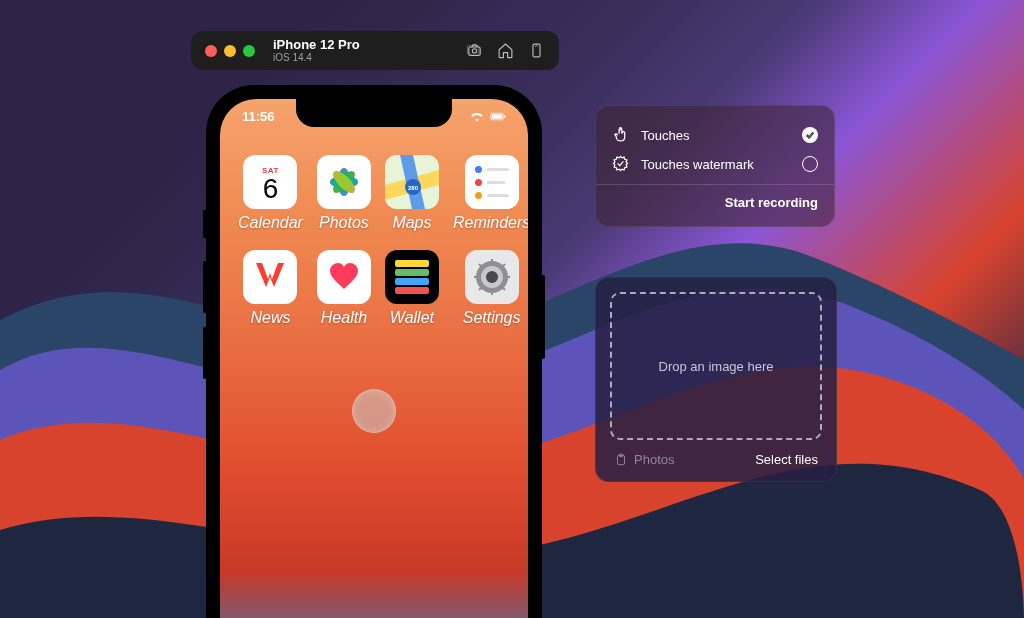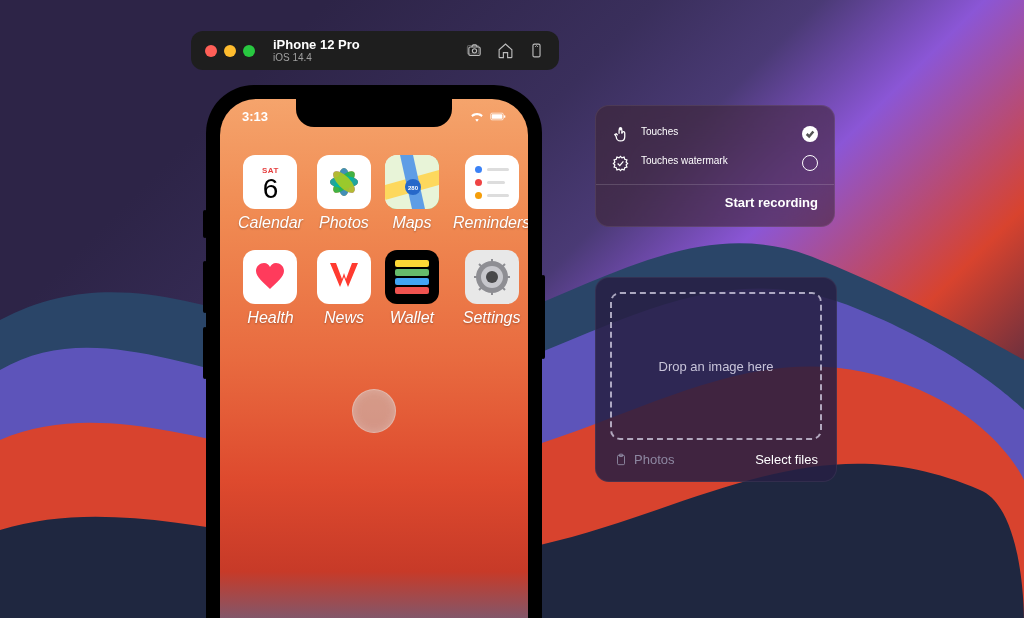--- a/index.html
+++ b/index.html
@@ -66,21 +66,21 @@
     .rem-dot { width: 7px; height: 7px; border-radius: 50%; }
     .rem-bar { height: 3px; background: #ddd; border-radius: 2px; }
     .assistive-touch { position: absolute; top: 290px; left: 50%; transform: translateX(-50%); width: 44px; height: 44px; background: rgba(200,200,200,0.55); border-radius: 50%; border: 1px solid rgba(255,255,255,0.3); box-shadow: inset 0 0 10px rgba(255,255,255,0.2); }
 
     
     .record-panel {
       position: absolute; left: 595px; top: 105px; width: 240px;
       background: rgba(60,35,45,0.55); backdrop-filter: blur(20px); border-radius: 14px;
       padding: 14px 16px 16px; color: #fff; border: 1px solid rgba(255,255,255,0.08);
     }
-    .record-row { display: flex; align-items: flex-start; gap: 12px; padding: 6px 0; font-size: 10px; font-weight: 500; }
+    .record-row { display: flex; align-items: flex-end; gap: 12px; padding: 6px 0; font-size: 13px; font-weight: 500; }
     .record-row svg { width: 17px; height: 17px; flex-shrink: 0; }
     .rec-toggle { margin-left: auto; width: 16px; height: 16px; border-radius: 50%; display: flex; align-items: center; justify-content: center; }
     .rec-toggle.on { background: #fff; }
     .rec-toggle.on svg { width: 10px; height: 10px; stroke: #555; stroke-width: 3; fill: none; }
     .rec-toggle.off { border: 1.8px solid #fff; }
     .rec-divider { height: 1px; background: rgba(255,255,255,0.15); margin: 6px -16px 10px; }
     .rec-start { text-align: right; font-weight: 700; font-size: 13px; cursor: pointer; }
 
     
     .drop-panel {
@@ -153,21 +153,21 @@
 </div>
 
 <div class="phone">
   <div class="phone-sidebtn sb1"></div>
   <div class="phone-sidebtn sb2"></div>
   <div class="phone-sidebtn sb3"></div>
   <div class="phone-sidebtn sb4"></div>
   <div class="screen">
     <div class="notch"></div>
     <div class="statusbar">
-      <span>3:13</span>
+      <span>11:56</span>
       <div class="status-right">
         <svg viewBox="0 0 18 12">
             <path d="M9 12l2-2.5c-1.1-1-2.9-1-4 0L9 12zm-5-5.5c2.8-2.5 7.2-2.5 10 0l1.5-1.8C12 1.2 6 1.2 2.5 4.7L4 6.5z"></path>
           </svg>
         <svg viewBox="0 0 24 12">
             <rect x="1" y="1" width="19" height="10" rx="2" stroke="#fff" fill="none" stroke-width="1"></rect>
             <rect x="2.5" y="2.5" width="16" height="7" rx="1" fill="#fff"></rect>
             <rect x="21" y="4" width="2" height="4" rx="1" fill="#fff"></rect>
           </svg>
       </div>
@@ -220,34 +220,34 @@
               <span class="rem-bar" style="width:18px"></span>
             </div>
           <div class="rem-line">
               <span class="rem-dot" style="background:#f59e0b"></span>
               <span class="rem-bar" style="width:22px"></span>
             </div>
         </div>
         <span class="app-label">Reminders</span>
       </div>
       <div class="app">
+        <div class="app-icon news-icon">
+          <svg viewBox="0 0 36 36">
+              <path d="M4 4 L14 28 L18 18 L22 28 L32 4 L26 4 L20 20 L18 14 L16 20 L10 4 Z" fill="#ff3b30"></path>
+            </svg>
+        </div>
+        <span class="app-label">News</span>
+      </div>
+      <div class="app">
         <div class="app-icon health-icon">
           <svg viewBox="0 0 32 32">
               <path d="M16 28 C10 22 2 16 2 10 C2 5 6 2 10 2 C13 2 15 4 16 6 C17 4 19 2 22 2 C26 2 30 5 30 10 C30 16 22 22 16 28 Z" fill="#ff3b5c"></path>
             </svg>
         </div>
         <span class="app-label">Health</span>
-      </div>
-      <div class="app">
-        <div class="app-icon news-icon">
-          <svg viewBox="0 0 36 36">
-              <path d="M4 4 L14 28 L18 18 L22 28 L32 4 L26 4 L20 20 L18 14 L16 20 L10 4 Z" fill="#ff3b30"></path>
-            </svg>
-        </div>
-        <span class="app-label">News</span>
       </div>
       <div class="app">
         <div class="app-icon wallet-icon">
           <div class="wallet-card" style="background:#fdd835"></div>
           <div class="wallet-card" style="background:#66bb6a"></div>
           <div class="wallet-card" style="background:#42a5f5"></div>
           <div class="wallet-card" style="background:#ef5350"></div>
         </div>
         <span class="app-label">Wallet</span>
       </div>

